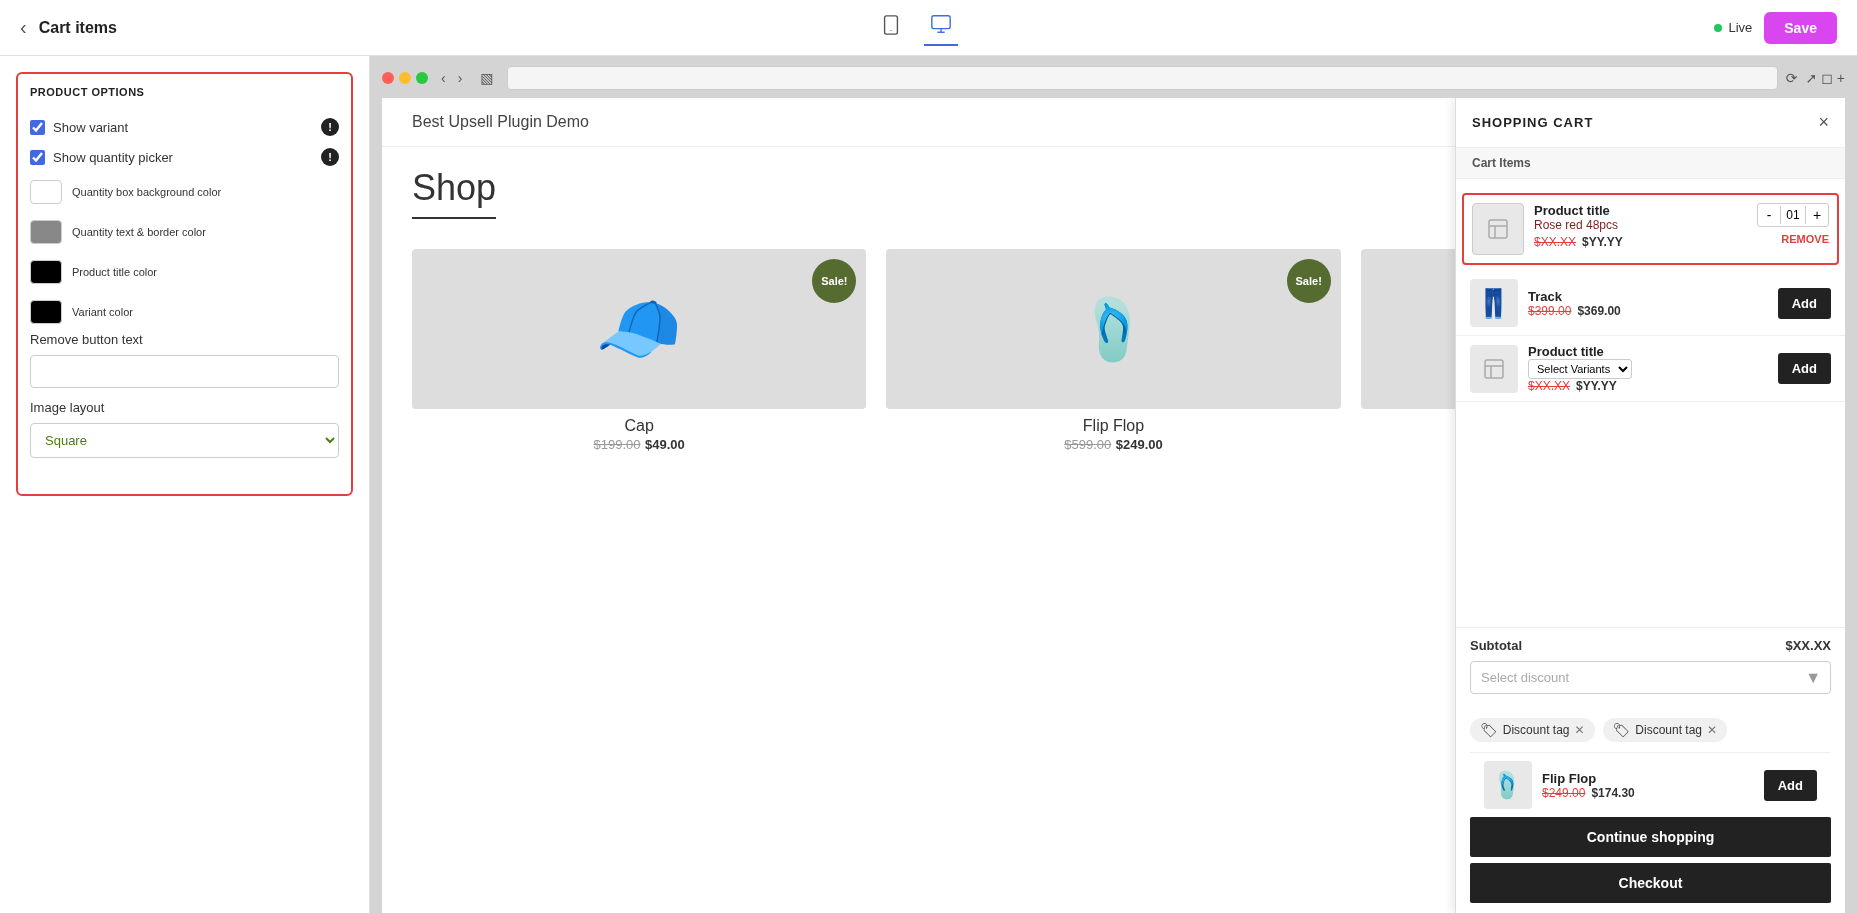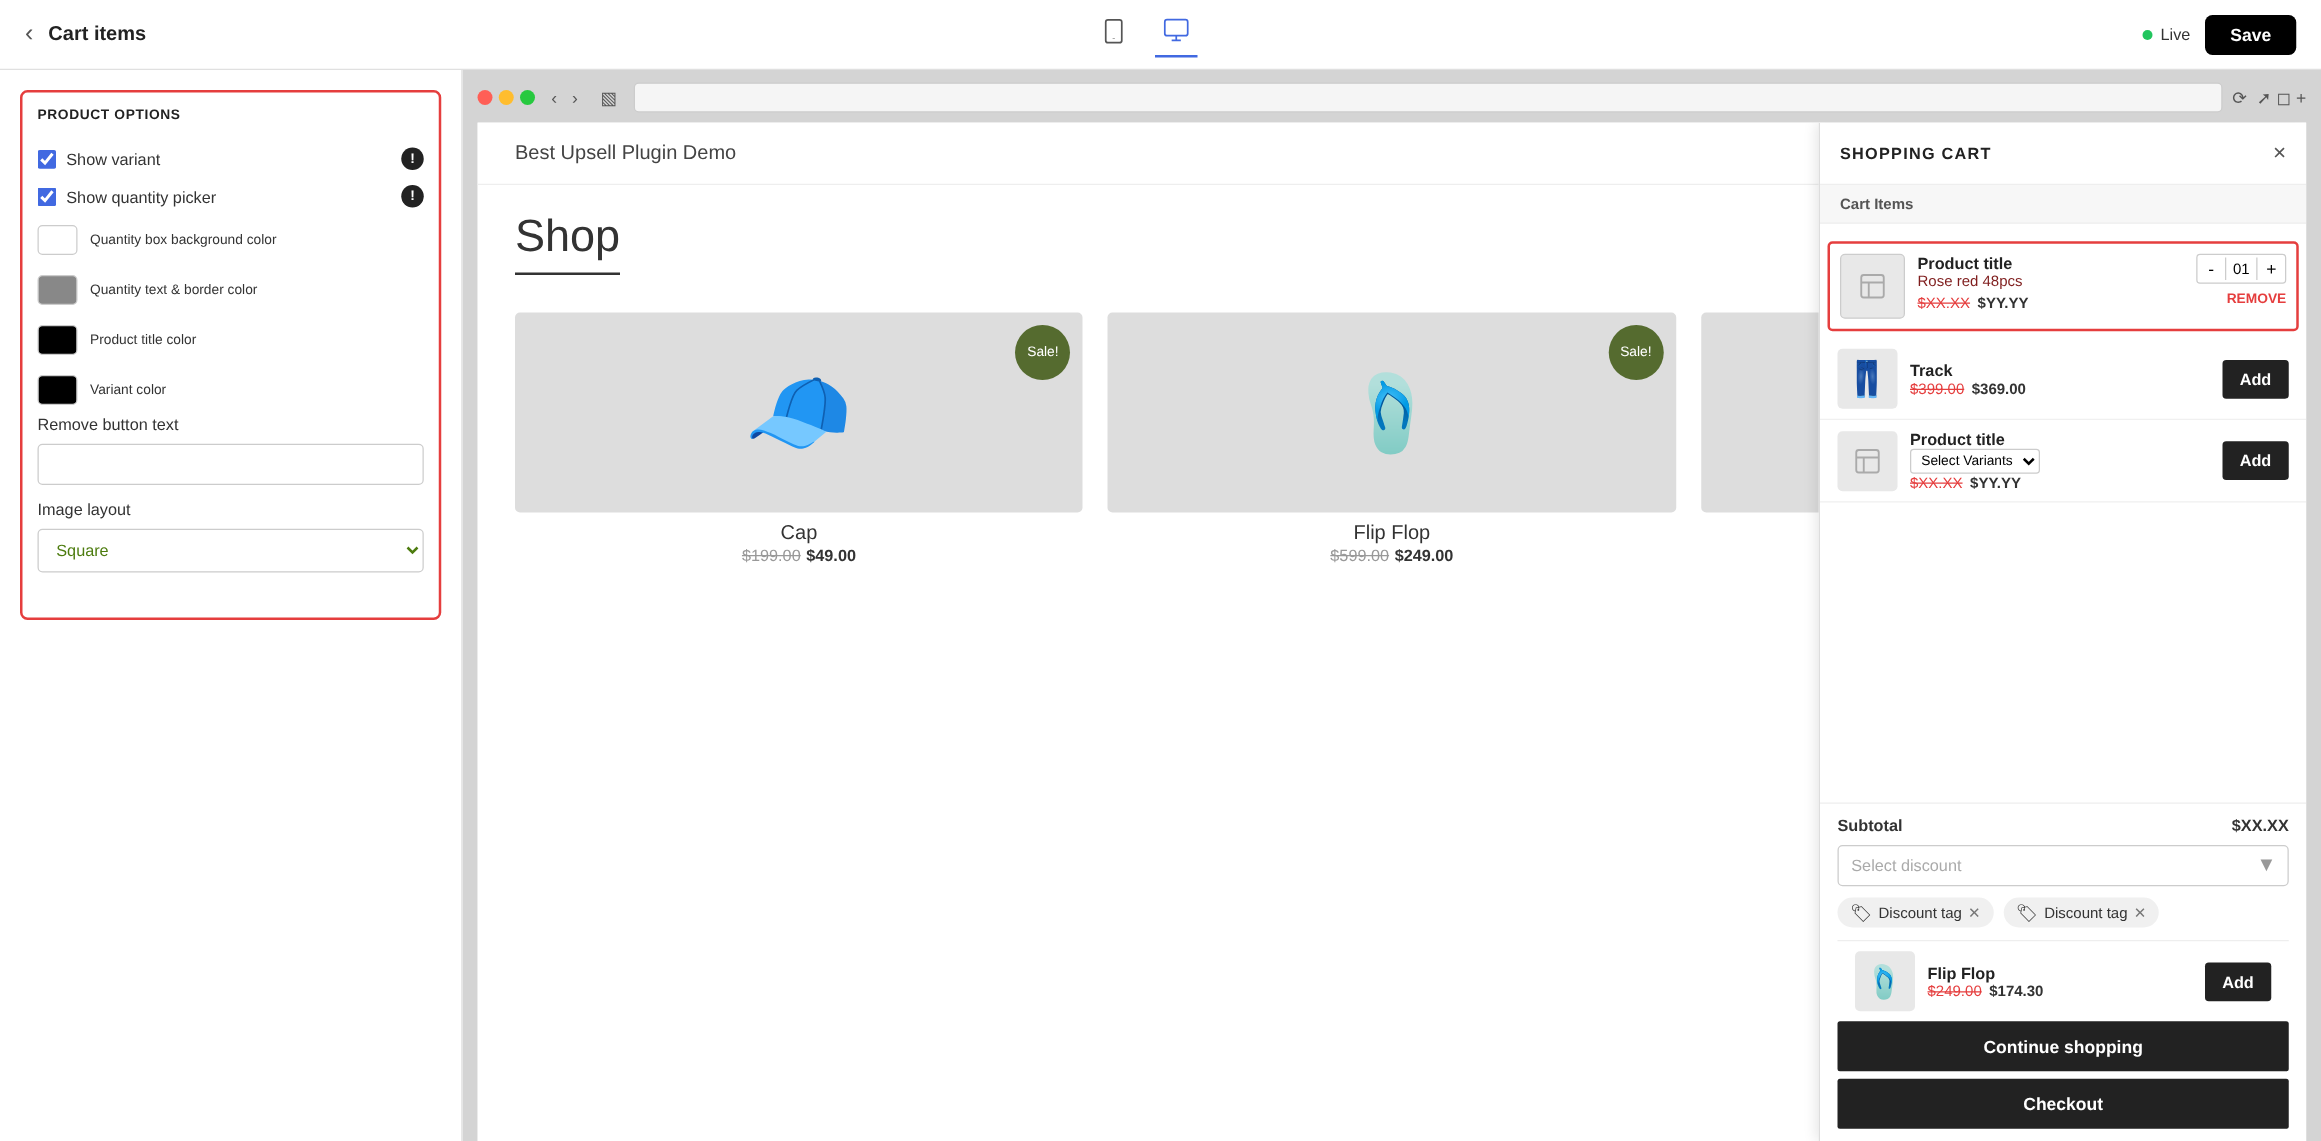--- a/index.html
+++ b/index.html
@@ -13,21 +13,21 @@
     }
     .top-bar-left { display: flex; align-items: center; gap: 12px; }
     .back-btn { background: none; border: none; font-size: 20px; cursor: pointer; color: #555; }
     .top-bar-title { font-size: 16px; font-weight: 600; color: #222; }
     .top-bar-center { display: flex; align-items: center; gap: 16px; }
     .device-icon { color: #555; font-size: 18px; cursor: pointer; padding: 4px 6px; }
     .device-icon.active { border-bottom: 2px solid #4169e1; color: #4169e1; }
     .top-bar-right { display: flex; align-items: center; gap: 12px; }
     .live-indicator { display: flex; align-items: center; gap: 6px; font-size: 13px; color: #333; }
     .live-dot { width: 8px; height: 8px; background: #22c55e; border-radius: 50%; }
-    .save-btn { background: #000000; color: #fff; border: none; padding: 8px 20px; border-radius: 6px; font-size: 14px; font-weight: 600; cursor: pointer; }
+    .save-btn { background: #d946ef; color: #fff; border: none; padding: 8px 20px; border-radius: 6px; font-size: 14px; font-weight: 600; cursor: pointer; }
 
     
     .main-layout { display: flex; flex: 1; overflow: hidden; }
 
     
     .sidebar {
       width: 370px; background: #fff; border-right: 1px solid #e0e0e0;
       overflow-y: auto; flex-shrink: 0; padding: 16px;
     }
     .sidebar-section { margin-bottom: 24px; }
@@ -82,21 +82,21 @@
       padding: 12px 30px; background: #fff; border-bottom: 1px solid #eee; font-size: 15px;
     }
     .shop-title { font-size: 16px; color: #444; }
     .shop-nav-right { color: #444; font-size: 14px; display: flex; align-items: center; gap: 6px; }
     .arrow-icon { color: #e53e3e; font-size: 20px; }
     .shop-hero { padding: 20px 30px 10px; }
     .shop-hero-title { font-size: 36px; font-weight: 400; color: #333; border-bottom: 2px solid #333; padding-bottom: 8px; display: inline-block; }
     .products-grid { display: flex; gap: 20px; padding: 20px 30px; }
     .product-card { flex: 1; text-align: center; }
     .product-img-wrapper { position: relative; background: #ddd; height: 160px; display: flex; align-items: center; justify-content: center; border-radius: 4px; overflow: hidden; }
-    .sale-badge { position: absolute; top: 10px; right: 10px; background: #556b2f; color: #fff; border-radius: 50%; width: 44px; height: 44px; display: flex; align-items: center; justify-content: center; font-size: 11px; font-weight: 400; }
+    .sale-badge { position: absolute; top: 10px; right: 10px; background: #556b2f; color: #fff; border-radius: 50%; width: 44px; height: 44px; display: flex; align-items: center; justify-content: center; font-size: 11px; font-weight: 700; }
     .product-name { font-size: 16px; font-weight: 500; color: #333; margin-top: 8px; }
     .product-price-old { text-decoration: line-through; color: #999; font-size: 13px; }
     .product-price-new { color: #333; font-size: 13px; font-weight: 600; }
 
     
     .cart-panel {
       position: absolute; top: 0; right: 0; width: 390px; height: 100%;
       background: #fff; border-left: 1px solid #ddd; display: flex; flex-direction: column;
       box-shadow: -2px 0 10px rgba(0,0,0,0.1);
     }
@@ -121,21 +121,21 @@
     .remove-btn { font-size: 11px; color: #e53e3e; font-weight: 700; cursor: pointer; background: none; border: none; }
     .upsell-item { display: flex; align-items: center; gap: 10px; padding: 8px 14px; border-bottom: 1px solid #f0f0f0; }
     .upsell-img { width: 48px; height: 48px; border-radius: 4px; background: #e8e8e8; display: flex; align-items: center; justify-content: center; font-size: 22px; flex-shrink: 0; overflow: hidden; }
     .upsell-details { flex: 1; }
     .upsell-title { font-size: 13px; font-weight: 600; color: #222; }
     .upsell-prices { display: flex; gap: 6px; align-items: center; }
     .upsell-select { border: 1px solid #ccc; border-radius: 3px; font-size: 11px; padding: 2px 4px; background: #fff; }
     .add-btn { background: #222; color: #fff; border: none; padding: 8px 14px; font-size: 13px; font-weight: 600; cursor: pointer; border-radius: 3px; }
     .cart-footer { padding: 10px 14px; border-top: 1px solid #eee; }
     .subtotal-row { display: flex; justify-content: space-between; align-items: center; margin-bottom: 8px; font-size: 13px; font-weight: 600; color: #333; }
-    .discount-select-wrapper { position: relative; margin-bottom: 9px; }
+    .discount-select-wrapper { position: relative; margin-bottom: 24px; }
     .discount-select-wrapper select { width: 100%; border: 1px solid #ccc; border-radius: 4px; padding: 8px 10px; font-size: 13px; color: #aaa; background: #fff; appearance: none; cursor: pointer; }
     .discount-select-arrow { position: absolute; right: 10px; top: 50%; transform: translateY(-50%); pointer-events: none; color: #999; }
     .discount-tags { display: flex; gap: 8px; margin-bottom: 10px; flex-wrap: wrap; }
     .discount-tag { display: flex; align-items: center; gap: 5px; background: #f0f0f0; border-radius: 14px; padding: 4px 10px; font-size: 12px; color: #333; }
     .tag-icon { font-size: 14px; }
     .tag-close { cursor: pointer; color: #777; font-size: 12px; }
     .flip-flop-upsell { display: flex; align-items: center; gap: 10px; padding: 8px 14px; border-top: 1px solid #eee; }
     .continue-btn { width: 100%; background: #222; color: #fff; border: none; padding: 12px; font-size: 14px; font-weight: 600; cursor: pointer; margin-bottom: 6px; border-radius: 2px; }
     .checkout-btn { width: 100%; background: #222; color: #fff; border: none; padding: 12px; font-size: 14px; font-weight: 600; cursor: pointer; border-radius: 2px; }
   </style>

